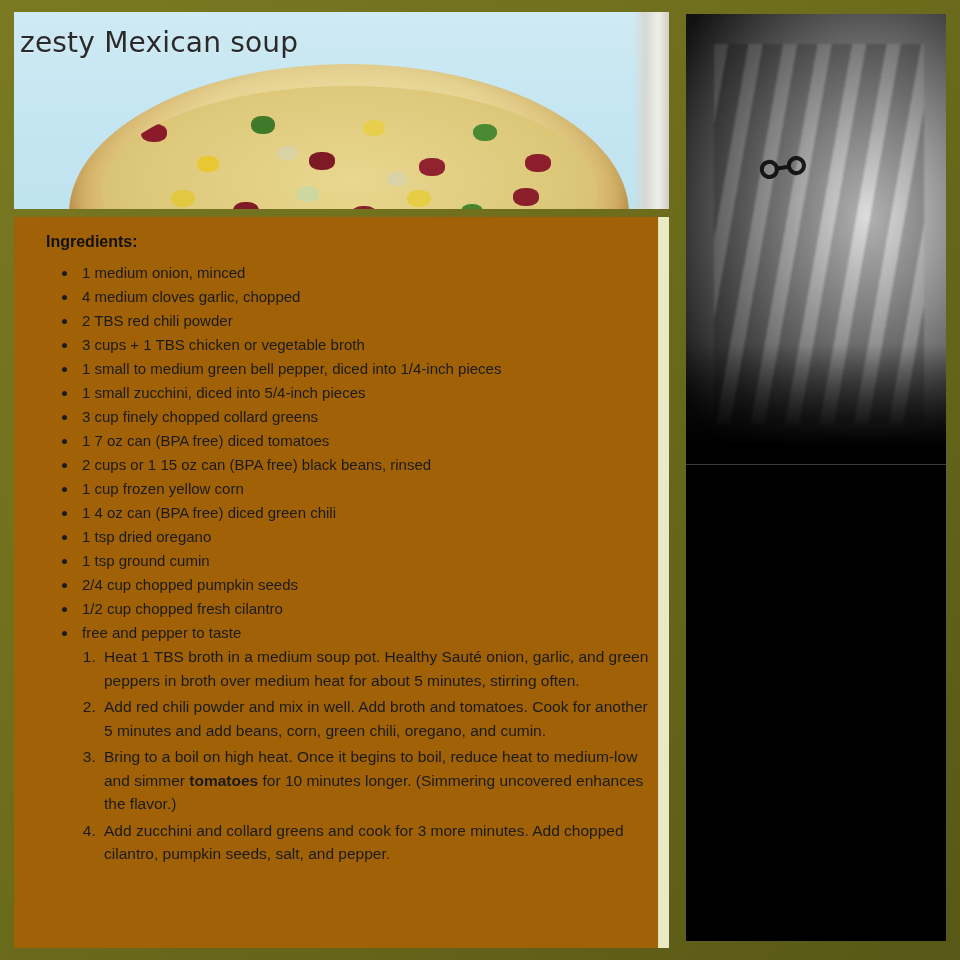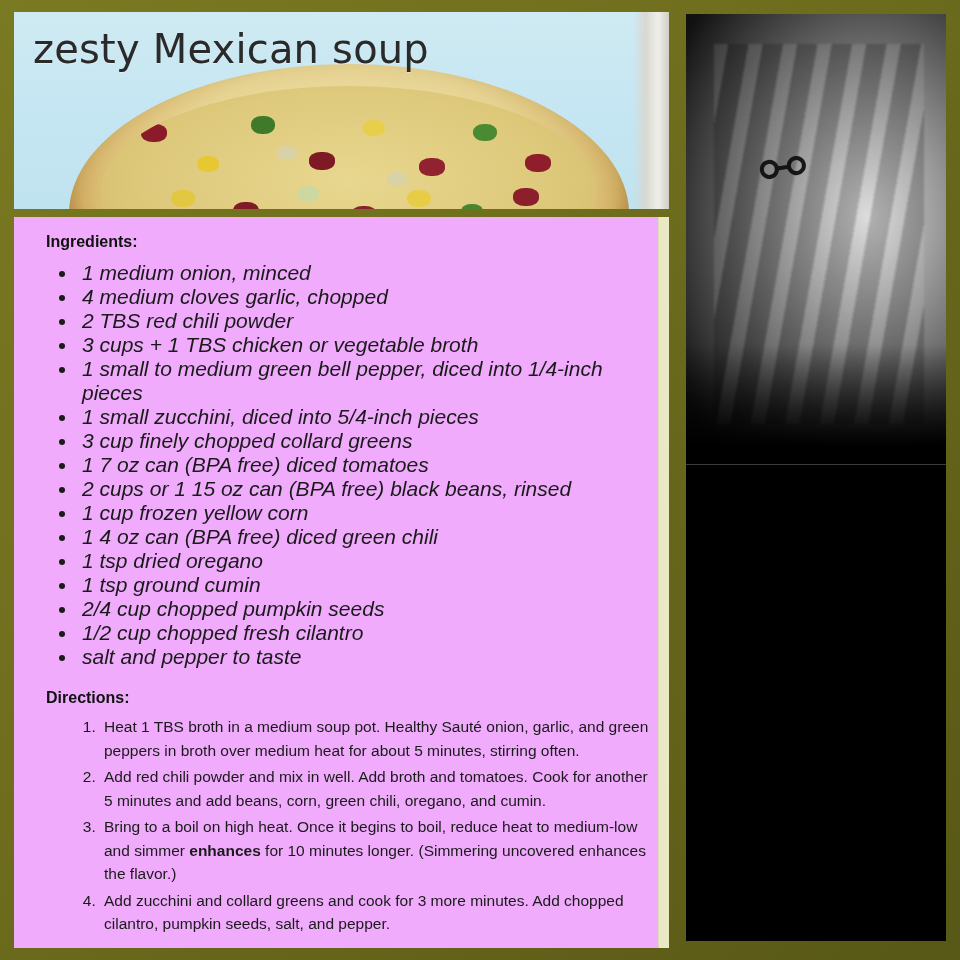--- a/index.html
+++ b/index.html
@@ -67,36 +67,36 @@
     border-radius: 45%;
   }
   .photo-side {
     position: absolute;
     right: 0; top: 0;
     width: 36px; height: 197px;
     background: linear-gradient(90deg, rgba(255,255,255,0) 0%, #d8d8d2 35%, #efefe9 70%, #cfcfc7 100%);
   }
   .photo-title {
     position: absolute;
-    left: 19px;
+    left: 6px;
     top: 14px;
     font-family: "DejaVu Sans", sans-serif;
-    font-size: 40px;
+    font-size: 28px;
     color: #2a2a2a;
     letter-spacing: .2px;
     z-index: 5;
     text-shadow: 0 1px 0 rgba(255,255,255,.35);
   }
 
   .card {
     position: relative;
     margin-top: 8px;
     width: 655px;
     height: 731px;
-    background: #f0abfc;
+    background: #a16207;
     box-sizing: border-box;
     padding: 16px 18px 0 18px;
     overflow: hidden;
   }
   .card::after {
     content: "";
     position: absolute;
     right: 0; top: 0; bottom: 0;
     width: 10px;
     background: #e9e9c6;
@@ -107,26 +107,25 @@
     font-weight: bold;
     color: #111;
     margin: 0 0 10px 14px;
   }
   ul.ingredients {
     margin: 0 0 0 0;
     padding-left: 46px;
     list-style: disc;
   }
   ul.ingredients li {
-    font-size: 21px;
+    font-size: 15px;
     color: #1a1a1a;
     line-height: 24px;
     margin-bottom: 0px;
     padding-left: 4px;
-    font-style: italic;
   }
   .dir-head {
     font-size: 16px;
     font-weight: bold;
     color: #111;
     margin: 20px 0 8px 14px;
   }
   ol.directions {
     margin: 0;
     padding-left: 46px;
@@ -245,28 +244,27 @@
         <li>1 small zucchini, diced into 5/4-inch pieces</li>
         <li>3 cup finely chopped collard greens</li>
         <li>1 7 oz can (BPA free) diced tomatoes</li>
         <li>2 cups or 1 15 oz can (BPA free) black beans, rinsed</li>
         <li>1 cup frozen yellow corn</li>
         <li>1 4 oz can (BPA free) diced green chili</li>
         <li>1 tsp dried oregano</li>
         <li>1 tsp ground cumin</li>
         <li>2/4 cup chopped pumpkin seeds</li>
         <li>1/2 cup chopped fresh cilantro</li>
-        <li>salt and pepper to taste</li>
+        <li>free and pepper to taste</li>
       </ul>
 
-      <div class="dir-head">Directions:</div>
       <ol class="directions">
         <li>Heat 1 TBS broth in a medium soup pot. Healthy Sauté onion, garlic, and green peppers in broth over medium heat for about 5 minutes, stirring often.</li>
         <li>Add red chili powder and mix in well. Add broth and tomatoes. Cook for another 5 minutes and add beans, corn, green chili, oregano, and cumin.</li>
-        <li id="dir3">Bring to a boil on high heat. Once it begins to boil, reduce heat to medium-low and simmer <b>enhances</b> for 10 minutes longer. (Simmering uncovered enhances the flavor.)</li>
+        <li id="dir3">Bring to a boil on high heat. Once it begins to boil, reduce heat to medium-low and simmer <b>tomatoes</b> for 10 minutes longer. (Simmering uncovered enhances the flavor.)</li>
         <li>Add zucchini and collard greens and cook for 3 more minutes. Add chopped cilantro, pumpkin seeds, salt, and pepper.</li>
       </ol>
     </div>
   </div>
 
   <div class="logo-col">
     <div class="torso">
       <div class="tattoo">⚯</div>
       <div class="torso-shadow"></div>
     </div>

